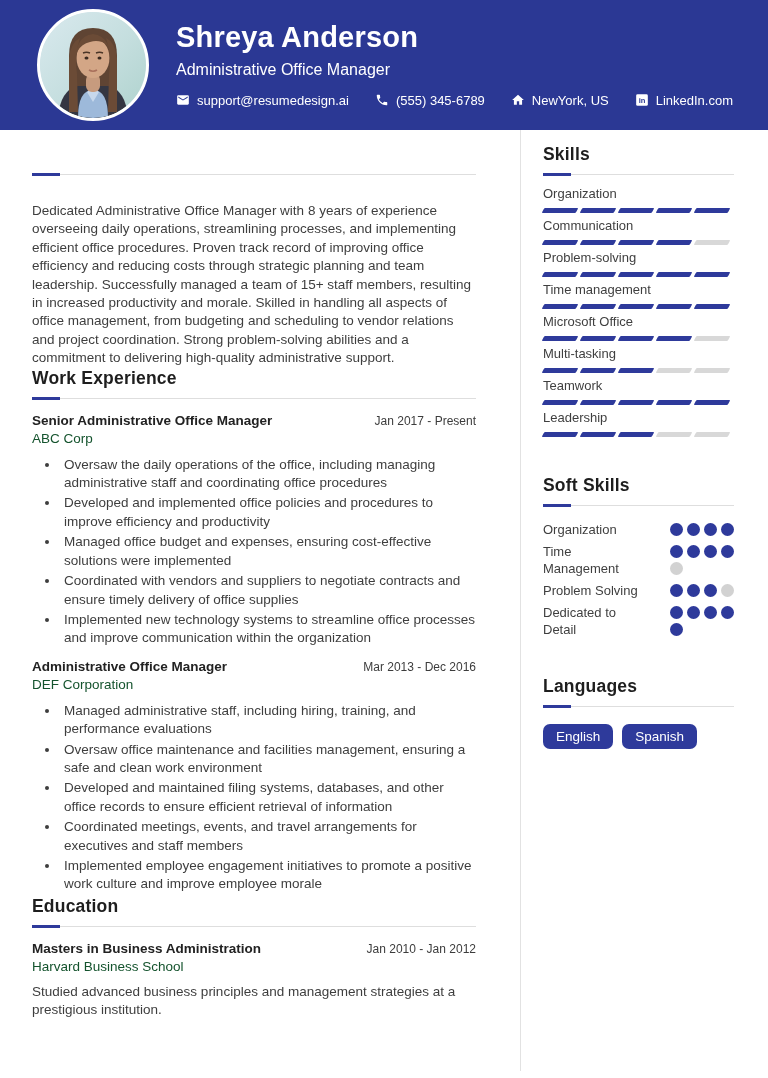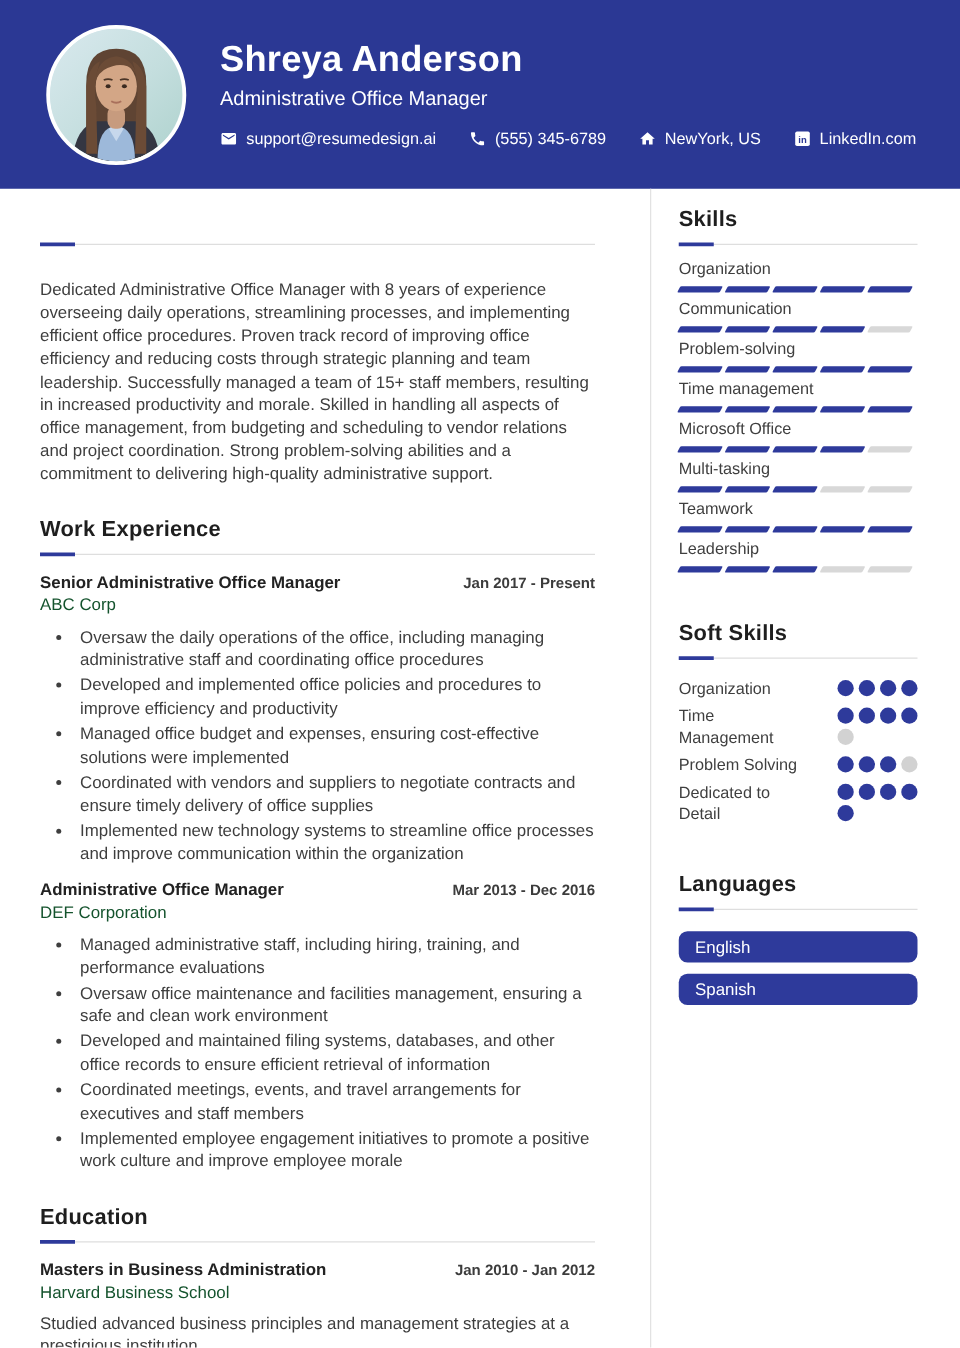--- a/index.html
+++ b/index.html
@@ -9,21 +9,21 @@
     --rule:#dedede;
     --heading:#1e1e1e;
     --text:#3e3e3e;
   }
   *{margin:0;padding:0;box-sizing:border-box;}
   html,body{width:768px;height:1078px;overflow:hidden;background:#fff;
     font-family:"Liberation Sans","DejaVu Sans",sans-serif;color:var(--text);}
   .page{width:768px;height:1078px;position:relative;background:#fff;}
 
   
-  .hdr{height:151px;background:var(--header-bg);display:flex;align-items:center;}
+  .hdr{height:130px;background:var(--header-bg);display:flex;align-items:center;}
   .avatar{width:112px;height:112px;border-radius:50%;border:3px solid #fff;
     overflow:hidden;margin-left:37px;flex:0 0 auto;background:#cfe3e8;}
   .avatar svg{display:block;width:106px;height:106px;}
   .hdr-text{margin-left:27px;color:#fff;}
   .hdr-text h1{font-size:29px;font-weight:700;letter-spacing:.2px;line-height:1.1;}
   .subtitle{font-size:16px;margin-top:7px;font-weight:400;}
   .contact{display:flex;align-items:center;margin-top:14px;font-size:13px;}
   .c-item{display:flex;align-items:center;margin-right:26px;cursor:default;}
   .c-item svg{width:14px;height:14px;margin-right:7px;flex:0 0 auto;}
 
@@ -31,31 +31,31 @@
   .content{display:flex;height:941px;}
   .main{width:444px;margin-left:32px;padding-top:35px;}
   .divider{width:1px;background:#e2e2e2;margin-left:44px;align-self:stretch;}
   .sidebar{width:191px;margin-left:22px;padding-top:14px;}
 
   h2{font-size:17.5px;font-weight:700;color:var(--heading);letter-spacing:.2px;}
   .rule{position:relative;height:3px;margin-top:8px;}
   .rule::before{content:"";position:absolute;left:0;right:0;top:1px;height:1px;background:var(--rule);}
   .rule::after{content:"";position:absolute;left:0;top:0;width:28px;height:3px;background:var(--accent);}
 
-  .main section + section{margin-top:24px;}
+  .main section + section{}
   .sidebar section + section{margin-top:38px;}
 
   .summary{margin-top:26px;font-size:13.5px;line-height:18.4px;color:var(--text);}
 
   
   .job{margin-top:13px;}
   .job + .job{margin-top:11px;}
   .row-head{display:flex;justify-content:space-between;align-items:baseline;text-align:right;}
   .job-title,.edu-degree{font-size:13.5px;font-weight:700;color:#222;}
-  .dates{font-size:12px;color:#3c3c3c;white-space:nowrap;font-weight:bold;}
+  .dates{font-size:12px;color:#3c3c3c;white-space:nowrap;}
   .company,.school{font-size:13.5px;color:#14532d;margin-top:3px;}
   .job ul{margin-top:10px;padding-left:28px;list-style:disc;}
   .job li{font-size:13.5px;line-height:18.4px;color:var(--text);padding-left:4px;margin-bottom:2px;}
   .edu-item{margin-top:13px;}
   .edu-desc{font-size:13.5px;line-height:18.4px;margin-top:9px;color:var(--text);}
 
   
   #skills{margin-top:10px;}
   .skill{margin-bottom:5px;}
   .skill-name{font-size:13px;color:#3f3f3f;line-height:15px;}
@@ -67,21 +67,21 @@
   
   #softskills{margin-top:14px;}
   .soft{display:flex;margin-bottom:5px;}
   .soft-name{width:104px;font-size:13px;line-height:17px;color:#3f3f3f;}
   .dots{margin-left:auto;width:64px;display:flex;flex-wrap:wrap;column-gap:4px;row-gap:4px;align-content:flex-start;padding-top:2px;}
   .dot{width:13px;height:13px;border-radius:50%;}
   .dot.fill{background:var(--accent);}
   .dot.empty{background:#d2d2d2;}
 
   
-  #langs{margin-top:16px;display:flex;gap:9px;flex-direction:column;}
+  #langs{margin-top:16px;display:flex;gap:9px;}
   .badge{background:var(--accent);color:#fff;font-size:13.5px;padding:5px 13px;
     border-radius:7px;line-height:15px;}
 </style>
 </head>
 <body>
 
 <div class="page">
 
   <header class="hdr">
     <div class="avatar">

